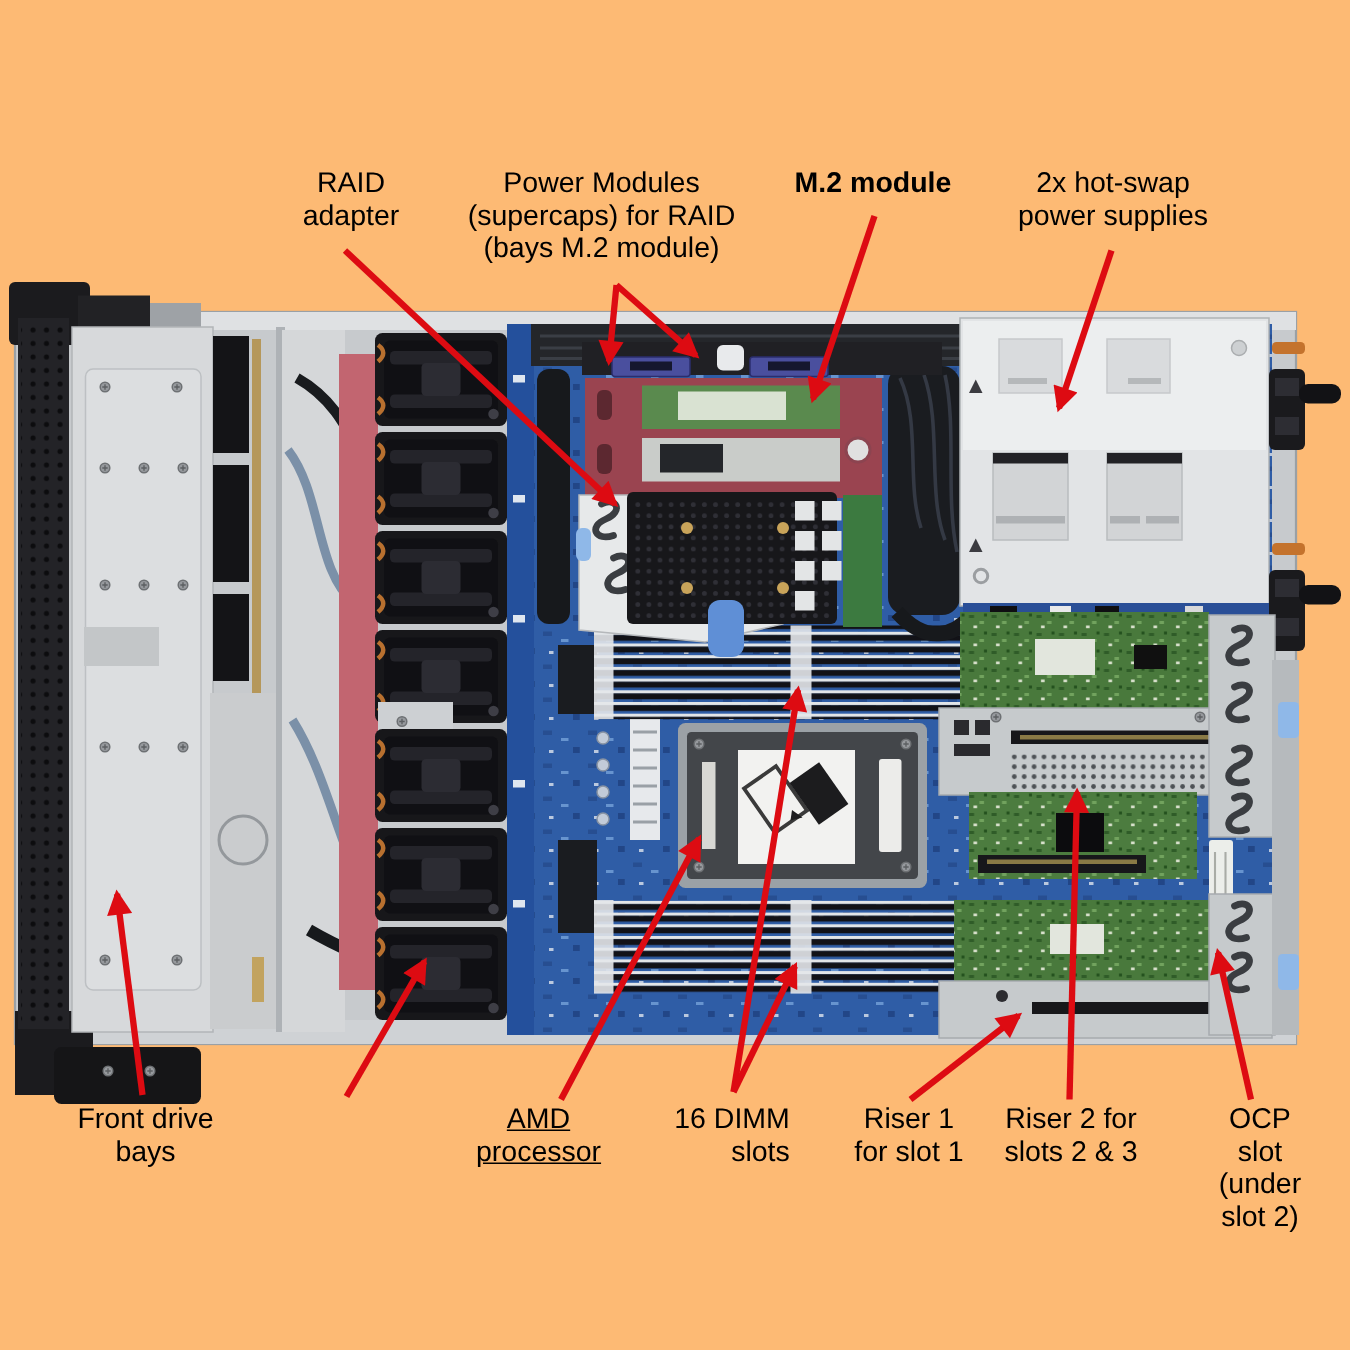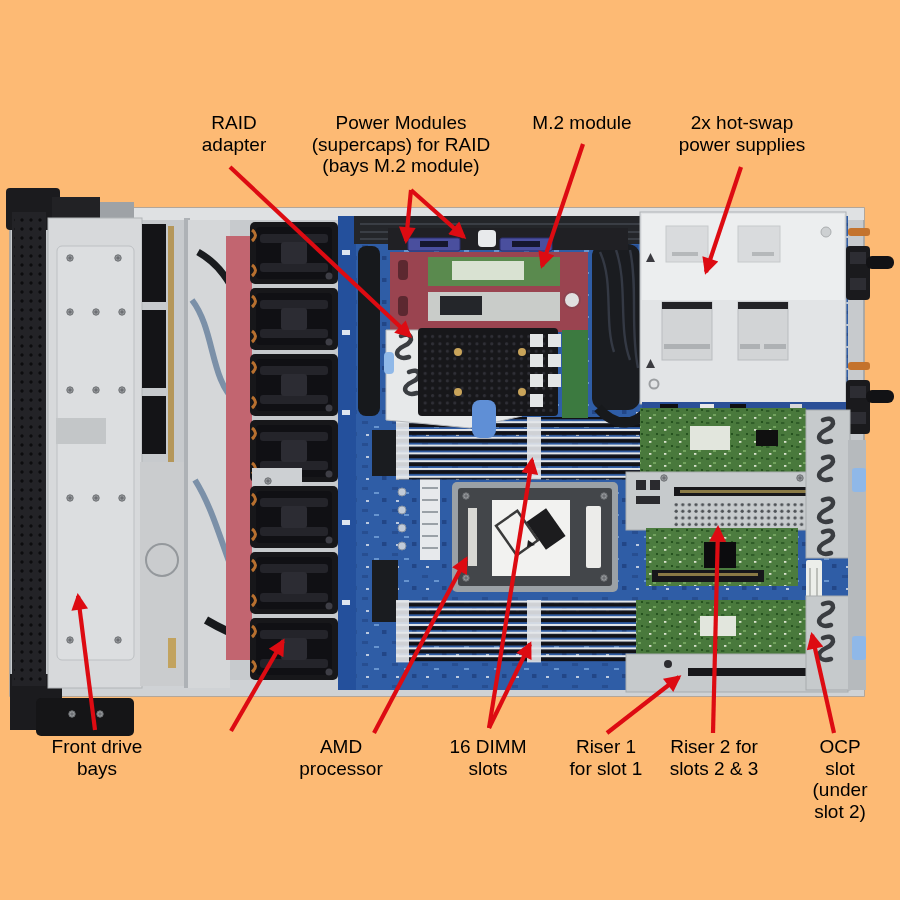--- a/index.html
+++ b/index.html
@@ -331,28 +331,28 @@
         <line x1="713" y1="733" x2="718" y2="528" stroke="#dd0b12" stroke-width="4.2" marker-end="url(#ah)"></line>
         <line x1="834" y1="733" x2="812" y2="635" stroke="#dd0b12" stroke-width="4.2" marker-end="url(#ah)"></line>
       </g>
 </svg>
 
 <div class="callout" style="left: 234px; top: 112px;">RAID
 adapter</div>
 <div class="callout" style="left: 401px; top: 112px;">Power Modules
 (supercaps) for RAID
 (bays M.2 module)</div>
-<div class="callout" style="left: 582px; top: 112px;">M.2 module</div>
+<div class="callout" style="left: 582px; top: 112px; font-weight: bold;">M.2 module</div>
 <div class="callout" style="left: 742px; top: 112px;">2x hot-swap
 power supplies</div>
 <div class="callout" style="left: 97px; top: 736px;">Front drive
 bays</div>
-<div class="callout" style="left: 341px; top: 736px;">AMD
+<div class="callout" style="left: 359px; top: 736px; text-decoration: underline;">AMD
 processor</div>
-<div class="callout" style="left: 488px; top: 736px;">16 DIMM
+<div class="callout" style="left: 488px; top: 736px; text-align: right;">16 DIMM
 slots</div>
 <div class="callout" style="left: 606px; top: 736px; text-align: center;">Riser 1
 for slot 1</div>
 <div class="callout" style="left: 714px; top: 736px;">Riser 2 for
 slots 2 &amp; 3</div>
 <div class="callout" style="left: 840px; top: 736px;">OCP slot
 (under slot 2)</div>
 
 </div>
 

